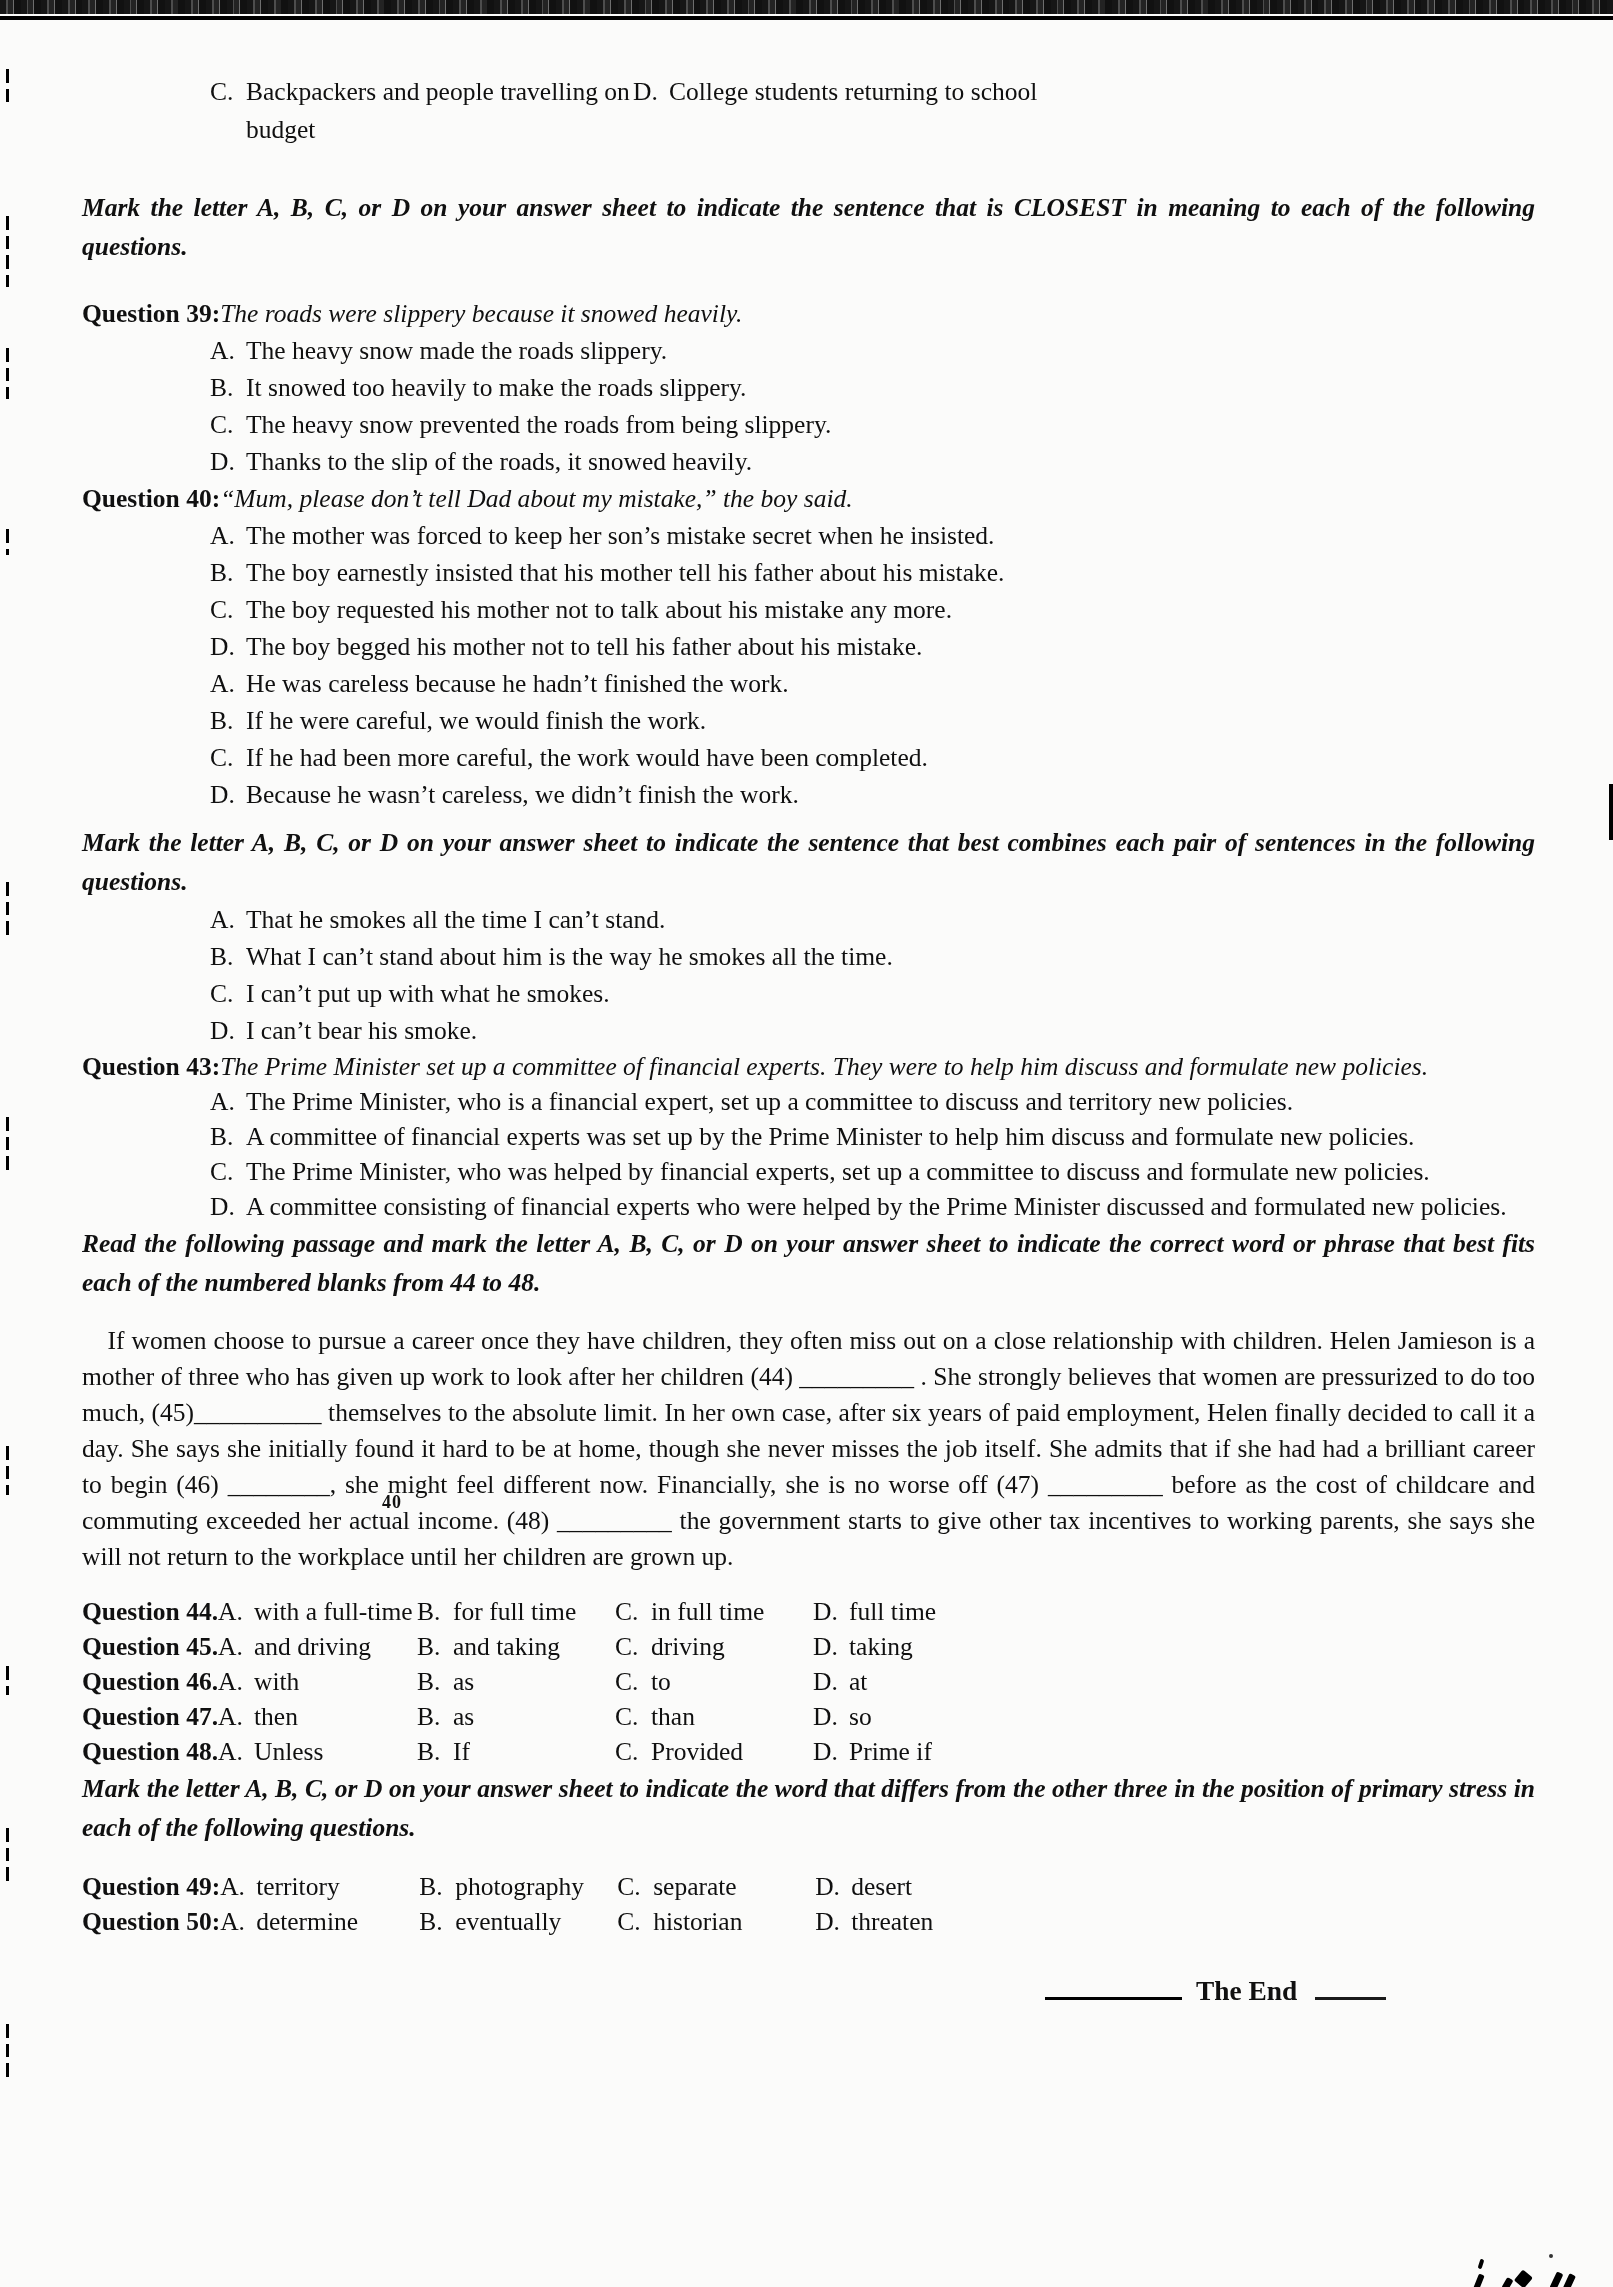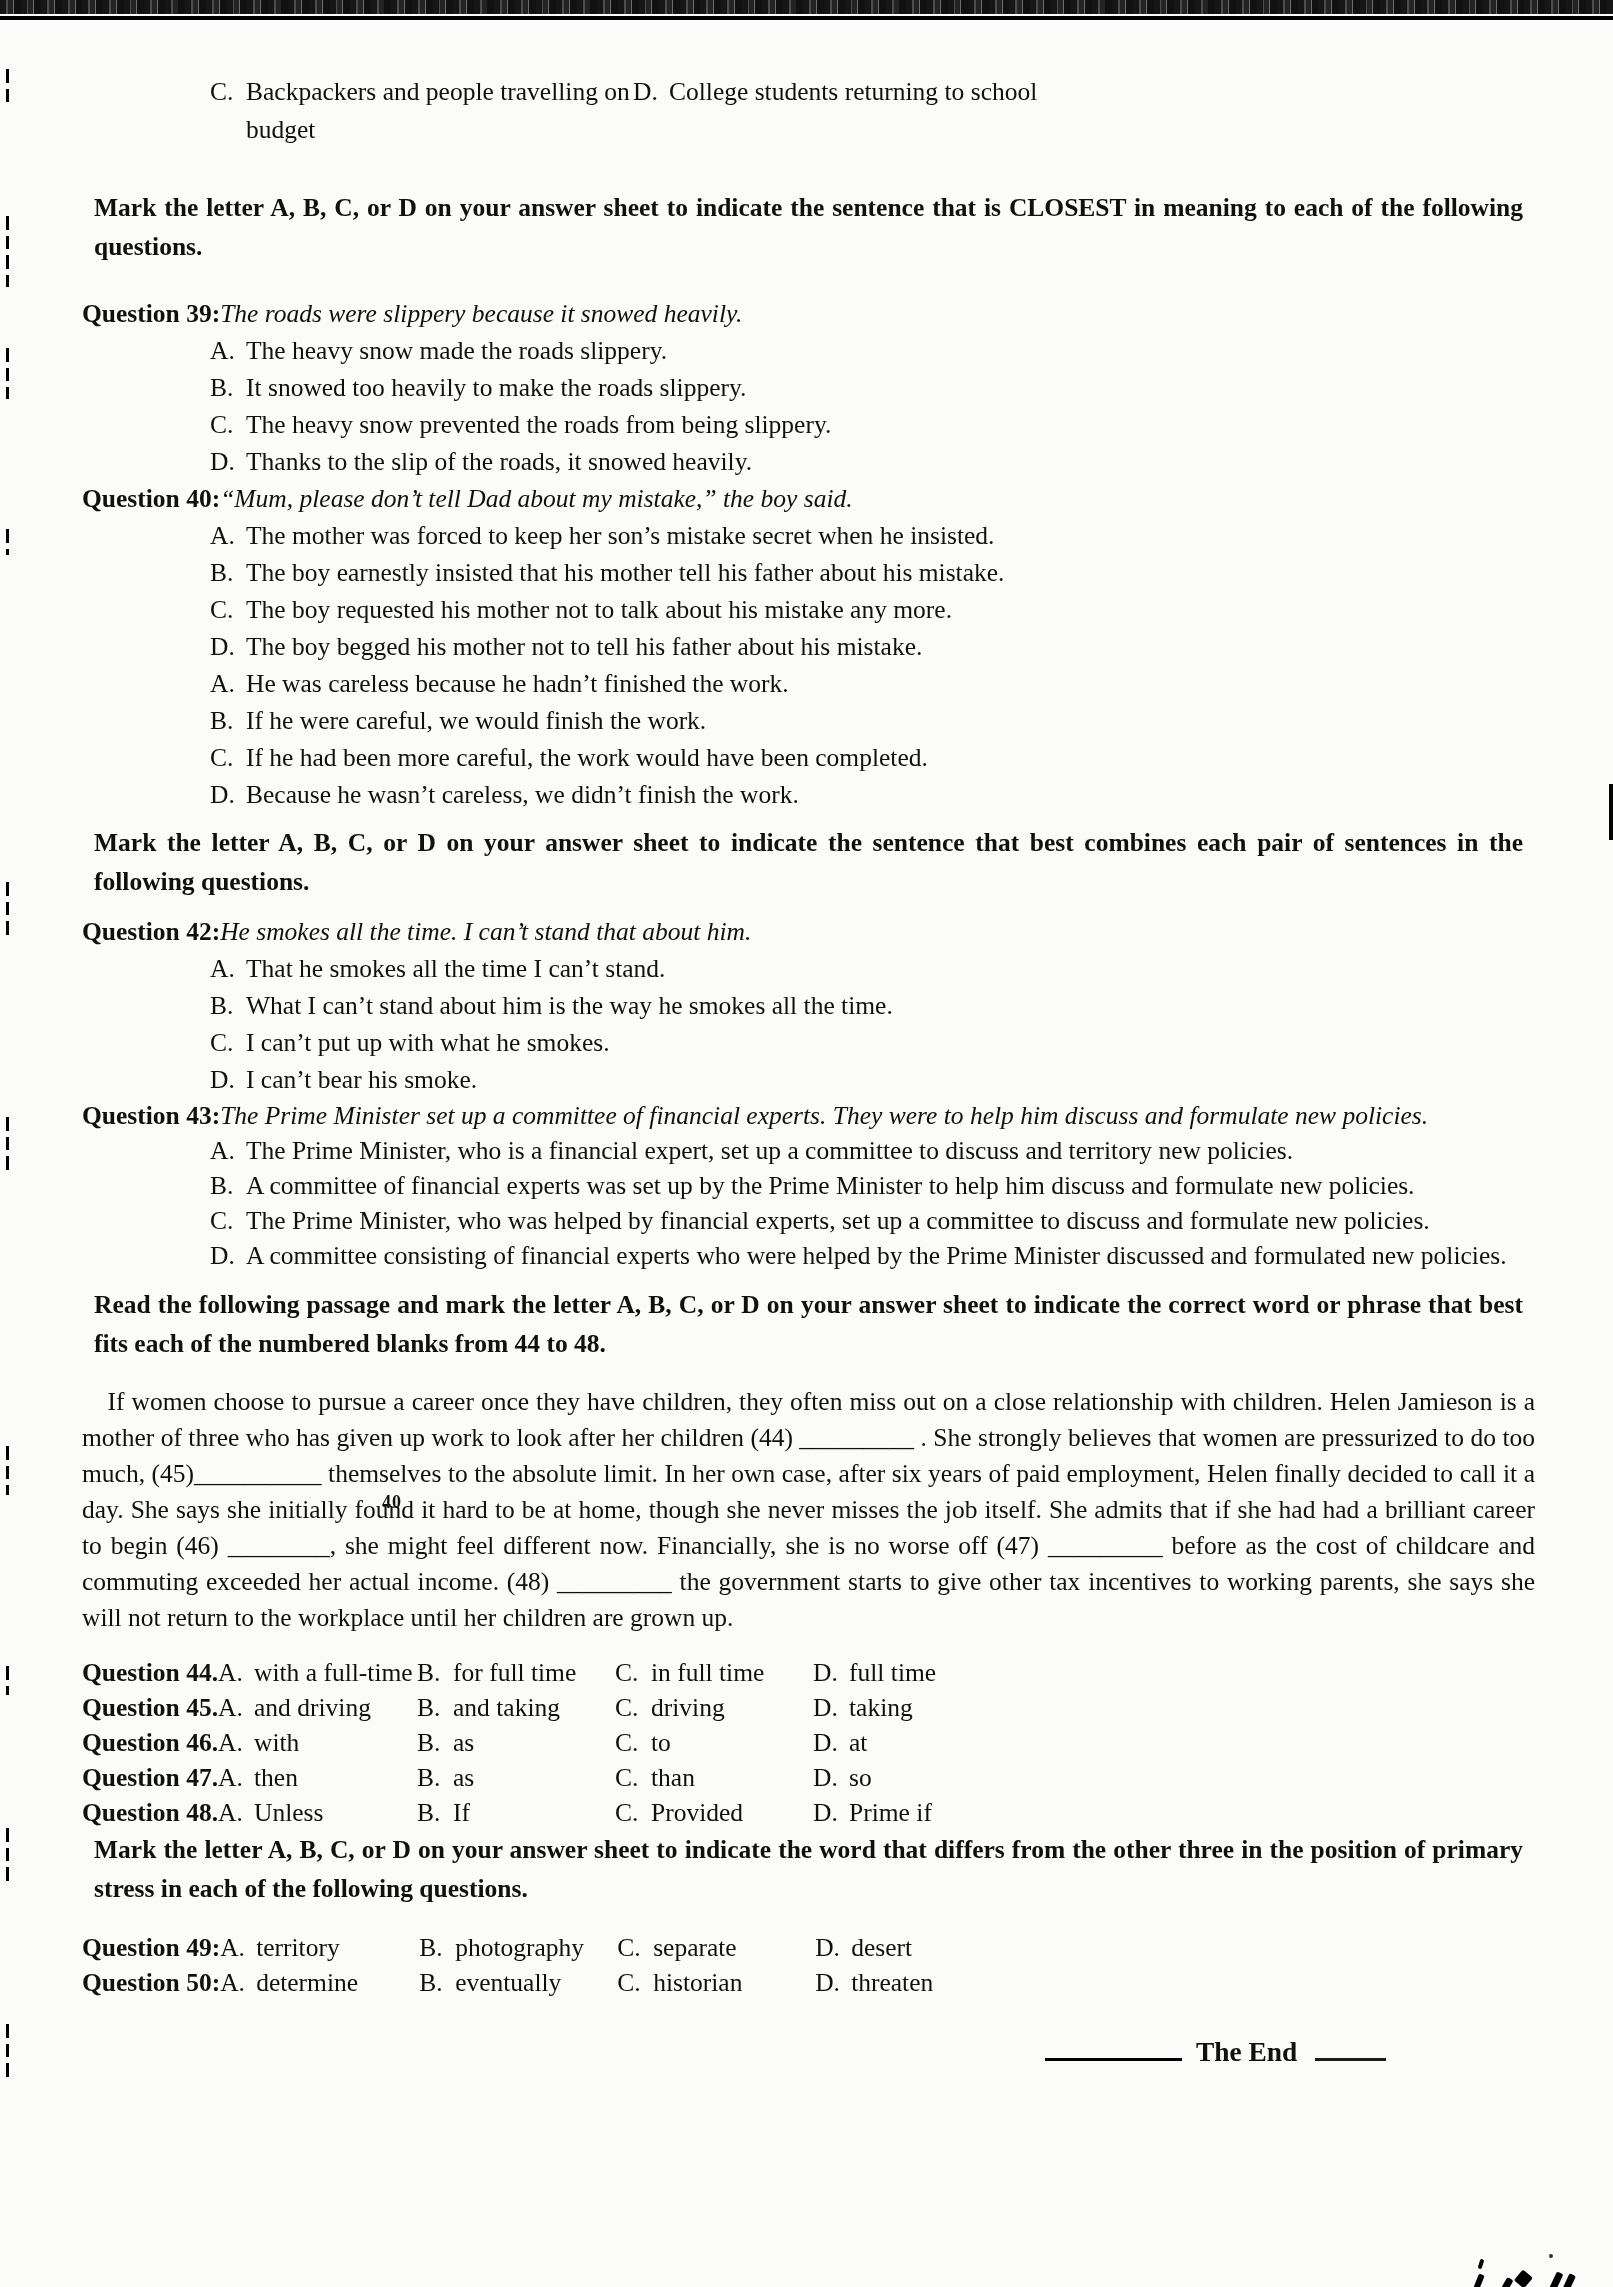--- a/index.html
+++ b/index.html
@@ -19,22 +19,22 @@
     background:repeating-linear-gradient(#000 0 13.7px,transparent 13.7px 19.6px);}
   .redge{position:absolute;right:0;width:3.9px;background:#000;}
   .pen{position:absolute;background:#000;border-radius:2px;}
   .dot{position:absolute;width:3.9px;height:3.9px;background:#333;border-radius:50%;}
   
   .content{position:absolute;left:82px;top:73px;width:1453px;}
   .toprow{display:flex;padding-left:128px;line-height:38px;}
   .topcell{display:flex;}
   .topcell.first{width:423px;}
   .instruction{
-    font-weight:bold;text-align:justify;
-    line-height:39px;margin:12px;
+    font-weight:bold;font-style:italic;text-align:justify;
+    line-height:39px;margin:0;
   }
   .i1{margin-top:39px;}
   .i2{margin-top:9.8px;}
   .i4{margin-top:0;}
   .qblock{margin:0;}
   .q39{margin-top:29px;}
   .qhead{display:flex;line-height:37px;align-items:center;}
   .qlabel{font-weight:bold;flex:0 0 128px;white-space:nowrap;}
   .qstem{font-style:italic;flex:1;}
   .qstem.justify{text-align:justify;}
@@ -162,24 +162,20 @@
         </div>
       <div class="opt">
           <span class="optletter">D.</span>
           <span class="opttext">Because he wasn’t careless, we didn’t finish the work.</span>
         </div>
     </div>
 
     <p class="instruction i2">Mark the letter A, B, C, or D on your answer sheet to indicate the sentence that best combines each pair of sentences in the following questions.</p>
 
     <div class="qblock">
-      <div class="qhead">
-        <span class="qlabel">Question 42:</span>
-        <span class="qstem">He smokes all the time. I can’t stand that about him.</span>
-      </div>
       <div class="opt">
           <span class="optletter">A.</span>
           <span class="opttext">That he smokes all the time I can’t stand.</span>
         </div>
       <div class="opt">
           <span class="optletter">B.</span>
           <span class="opttext">What I can’t stand about him is the way he smokes all the time.</span>
         </div>
       <div class="opt">
           <span class="optletter">C.</span>

